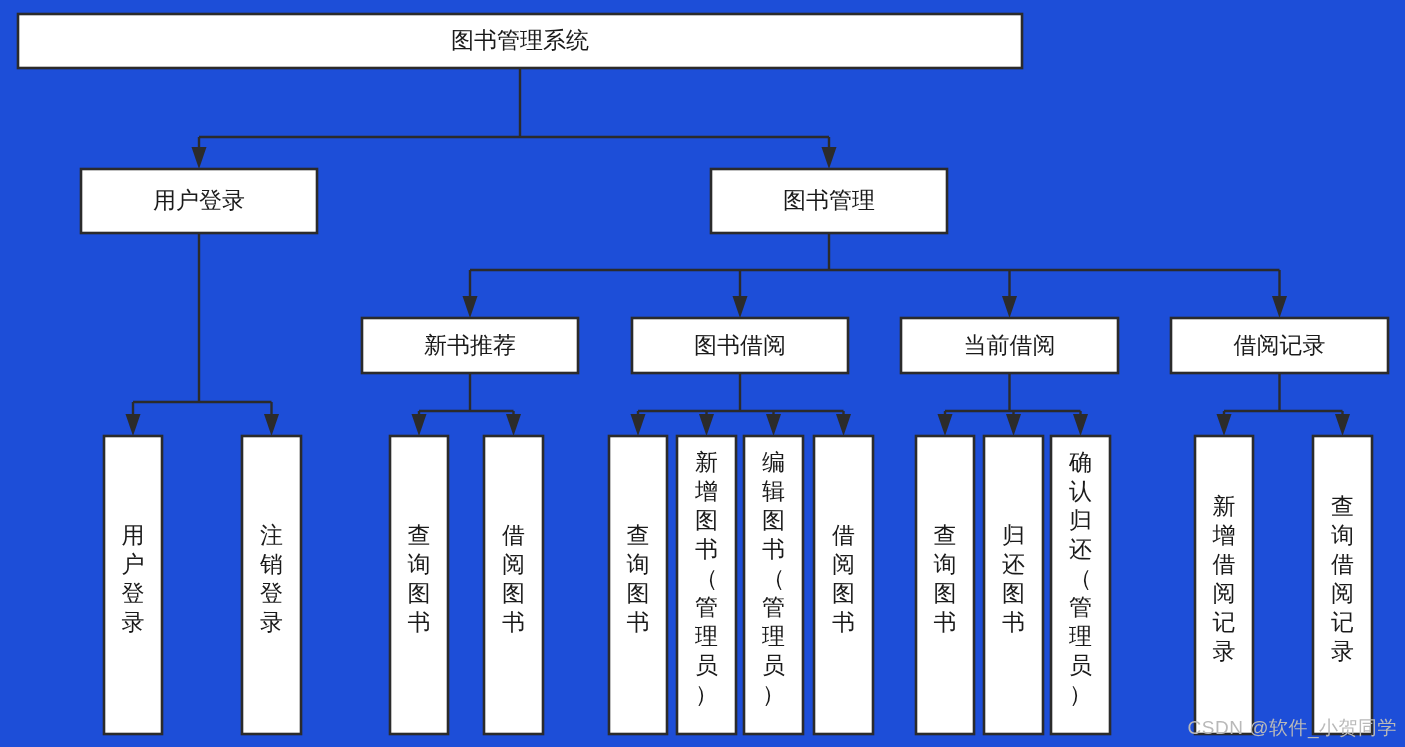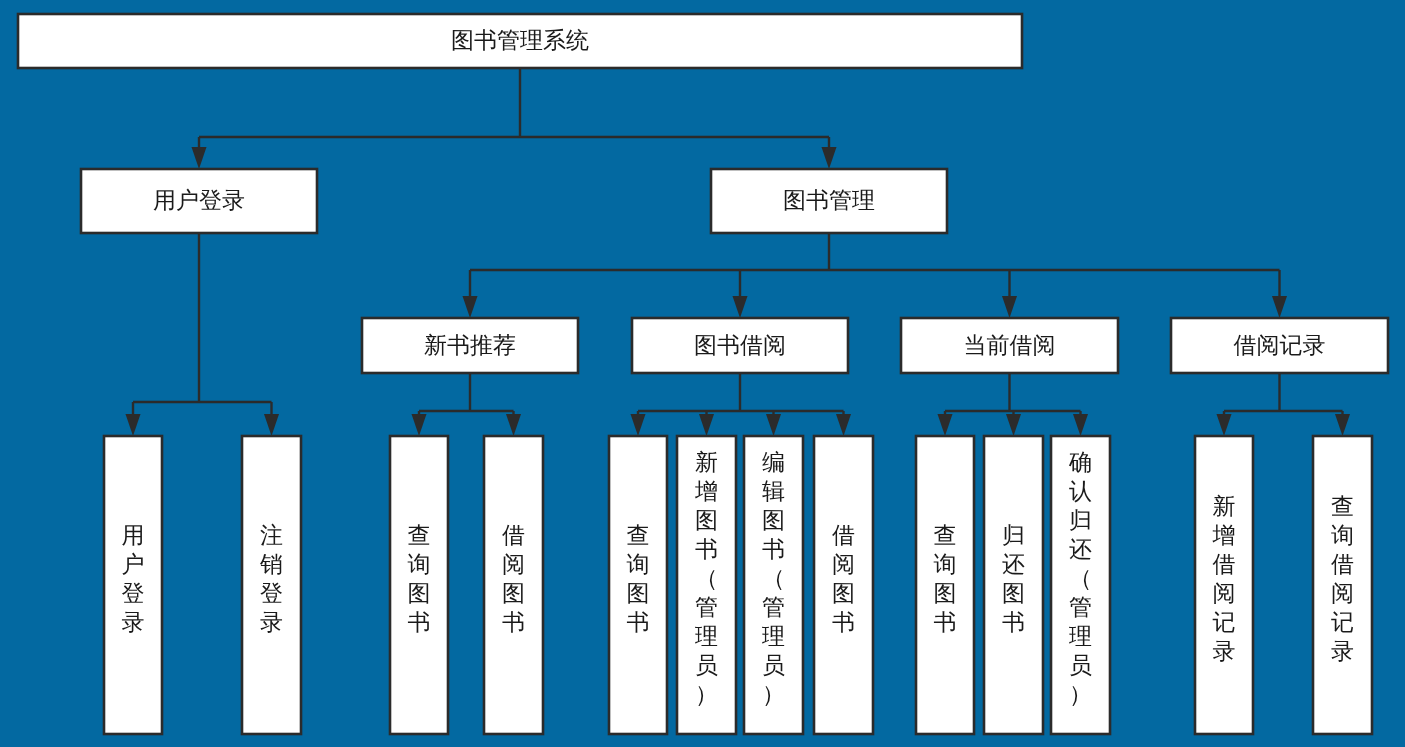--- a/index.html
+++ b/index.html
@@ -7,21 +7,21 @@
     padding: 0;
     background: #ffffff;
   }
   body {
     font-family: "Liberation Sans", "DejaVu Sans", sans-serif;
   }
   #canvas {
     position: relative;
     width: 1405px;
     height: 747px;
-    background: #0369a1;
+    background: #1d4ed8;
     overflow: hidden;
   }
   svg#diagram {
     position: absolute;
     left: 0;
     top: 0;
     width: 1405px;
     height: 747px;
   }
   .node-box {
@@ -199,13 +199,14 @@
         <g>
           <rect x="1195" y="436" width="58" height="298" class="node-box"></rect>
           <text x="1224" class="leaf-label"><tspan x="1224" y="513.5">新</tspan><tspan x="1224" y="542.5">增</tspan><tspan x="1224" y="571.5">借</tspan><tspan x="1224" y="600.5">阅</tspan><tspan x="1224" y="629.5">记</tspan><tspan x="1224" y="658.5">录</tspan></text>
         </g>
         <g>
           <rect x="1313" y="436" width="59" height="298" class="node-box"></rect>
           <text x="1342.5" class="leaf-label"><tspan x="1342.5" y="513.5">查</tspan><tspan x="1342.5" y="542.5">询</tspan><tspan x="1342.5" y="571.5">借</tspan><tspan x="1342.5" y="600.5">阅</tspan><tspan x="1342.5" y="629.5">记</tspan><tspan x="1342.5" y="658.5">录</tspan></text>
         </g>
       </g>
   </svg>
+  <div class="watermark">CSDN @软件_小贺同学</div>
 </div>
 
 </body></html>

